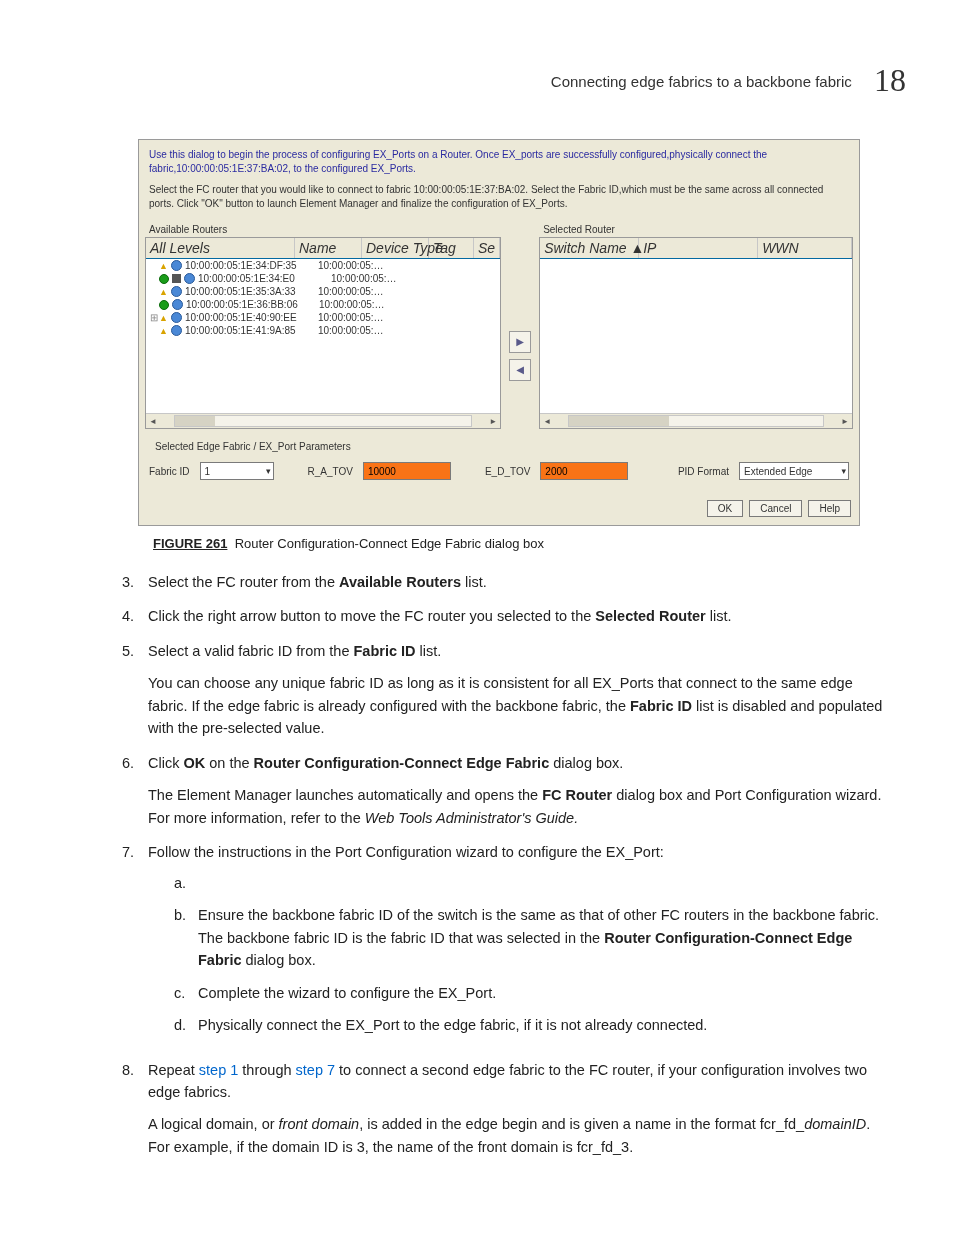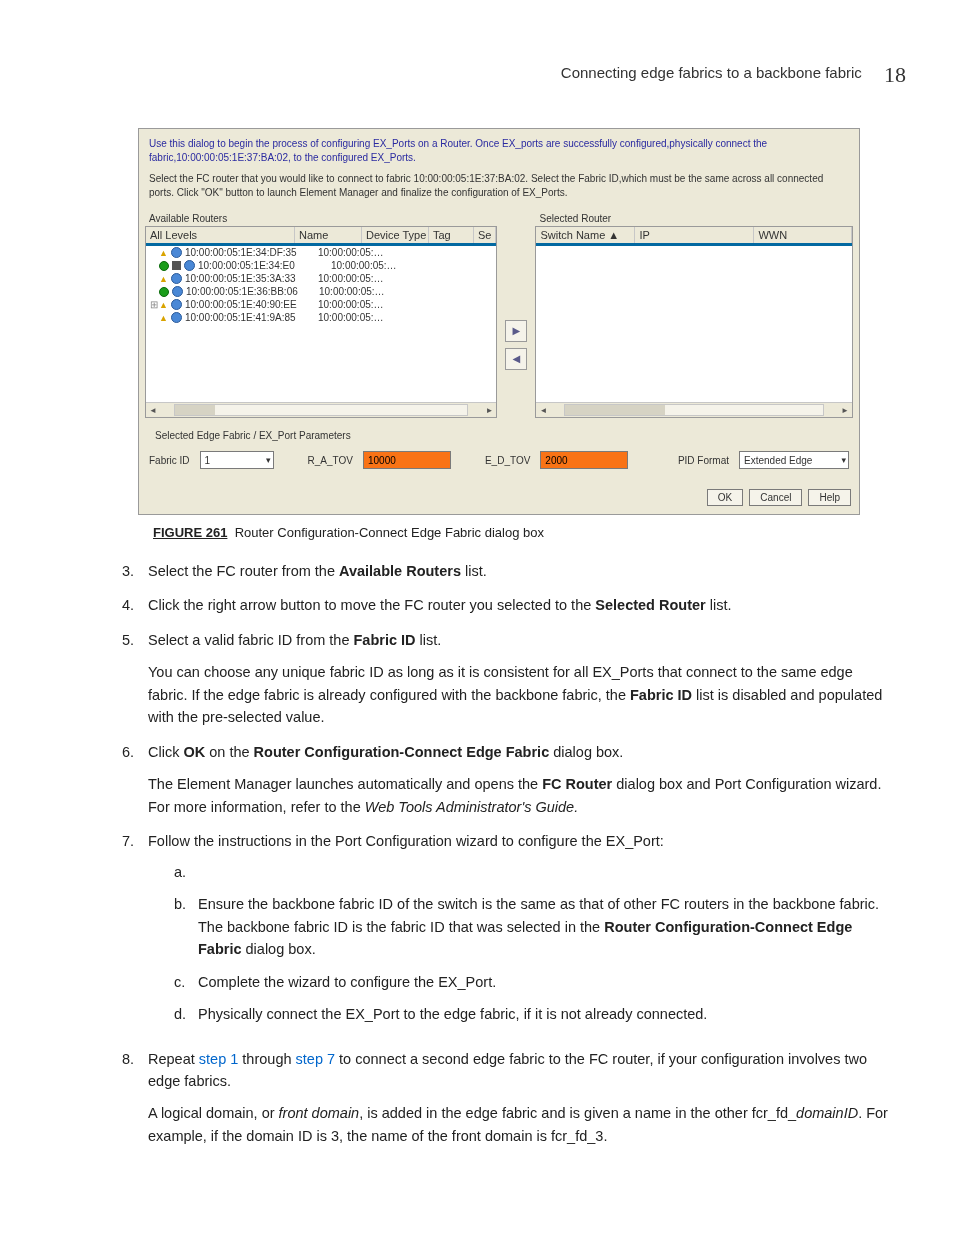--- a/index.html
+++ b/index.html
@@ -1,30 +1,30 @@
 <!DOCTYPE html>
 <html><head>
 <meta charset="utf-8">
 <style>
   body { margin:0; font-family: Arial, Helvetica, sans-serif; background:#fff; color:#222; }
   .page { width:954px; min-height:1235px; box-sizing:border-box; padding:62px 48px 40px 48px; position:relative; }
   .runhead { text-align:right; font-size:15px; color:#333; }
-  .runhead .chapnum { font-family:"Times New Roman", serif; font-size:22px; font-weight:500; margin-left:18px; vertical-align:-4px; }
+  .runhead .chapnum { font-family:"Times New Roman", serif; font-size:32px; font-weight:500; margin-left:18px; vertical-align:-4px; }
 
   
   .shot { margin:40px 0 10px 90px; width:720px; border:1px solid #9a9a9a; background:#ece9d8; font-family:Tahoma,Arial,sans-serif; font-size:10px; color:#333; }
   .shot .intro { padding:8px 10px 4px 10px; line-height:1.35; color:#2a2aa0; }
   .shot .intro2 { padding:4px 10px 12px 10px; line-height:1.35; color:#333; }
   .cols { display:flex; padding:0 6px; gap:6px; }
   .col-left { flex:1; }
   .col-mid { width:26px; display:flex; flex-direction:column; align-items:center; justify-content:center; gap:6px; padding-top:60px;}
   .col-right { flex:1; }
   .table-title { padding:2px 4px; }
   .grid { border:1px solid #9a9a9a; background:#fff; height:190px; position:relative; overflow:hidden; }
-  .thead { display:flex; background:#ece9d8; border-bottom:3px solid #0369a1; font-size:11px; }
+  .thead { display:flex; background:#ece9d8; border-bottom:1px solid #0369a1; font-size:14px;font-style:italic; }
   .thead span { padding:2px 4px; border-right:1px solid #c7c7c7; white-space:nowrap; }
   .rows { font-size:10px; }
   .row { display:flex; align-items:center; gap:3px; padding:1px 4px; white-space:nowrap; }
   .row .tree { display:inline-block; width:6px; text-align:center; color:#888; }
   .tri { font-size:9px; }
   .tri.warn { color:#d9a300; }
   .dot { width:8px; height:8px; border-radius:50%; display:inline-block; background:#1a9c1a; border:1px solid #0a6a0a; }
   .glb { width:9px; height:9px; border-radius:50%; display:inline-block; background:#4a88d6; border:1px solid #2a5a9a; }
   .sq { width:9px; height:9px; display:inline-block; background:#555; }
   .hscroll { position:absolute; bottom:0; left:0; right:0; height:14px; background:#ece9d8; border-top:1px solid #c7c7c7; display:flex; align-items:center; }
@@ -251,19 +251,19 @@
               </li>
           </ul>
         </div>
         </li>
 
       <li class="step">
           <span class="num">8.</span>
         <div class="body">
           <span>Repeat </span><span class="link">step 1</span><span> through </span><span class="link">step 7</span><span> to connect a second edge fabric to the FC router, if your configuration involves two edge fabrics.</span>
           <div class="para">
-            <span>A logical domain, or </span><em class="i">front domain</em><span>, is added in the edge fabric and is given a name in the other fcr_fd_</span><em class="i">domainID</em><span>. For example, if the domain ID is 3, the name of the front domain is fcr_fd_3.</span>
+            <span>A logical domain, or </span><em class="i">front domain</em><span>, is added in the edge begin and is given a name in the format fcr_fd_</span><em class="i">domainID</em><span>. For example, if the domain ID is 3, the name of the front domain is fcr_fd_3.</span>
           </div>
         </div>
         </li>
     </ol>
   </div>
 </div>
 
 </body></html>

